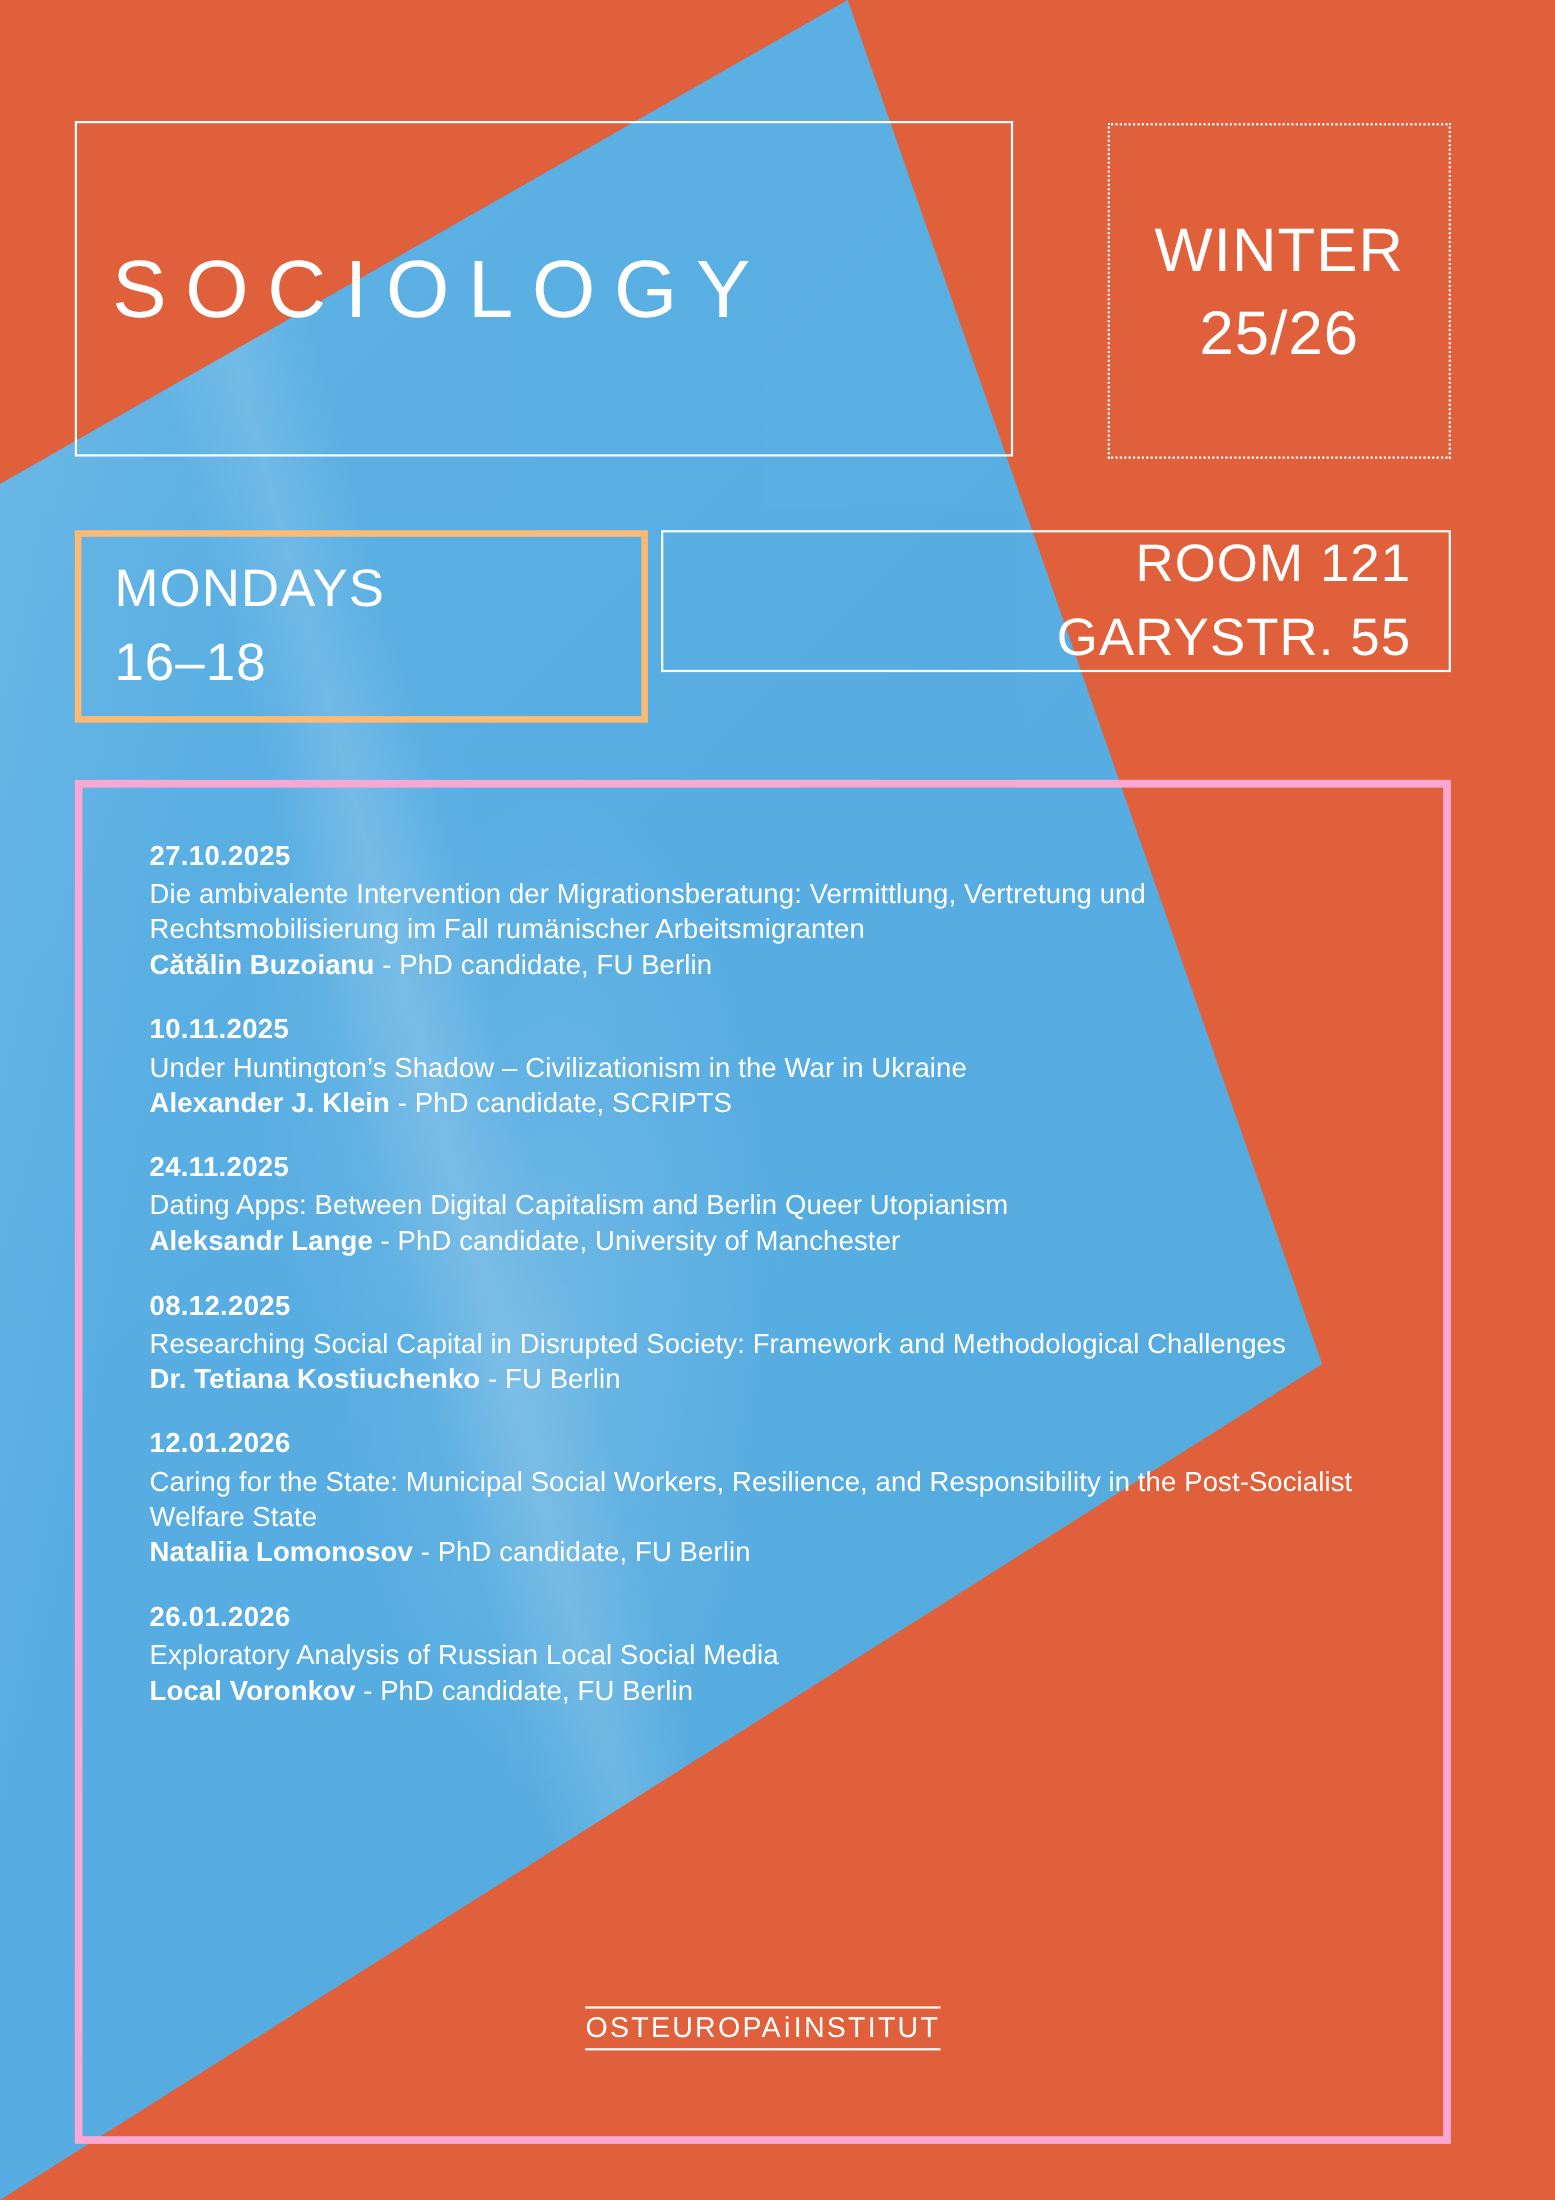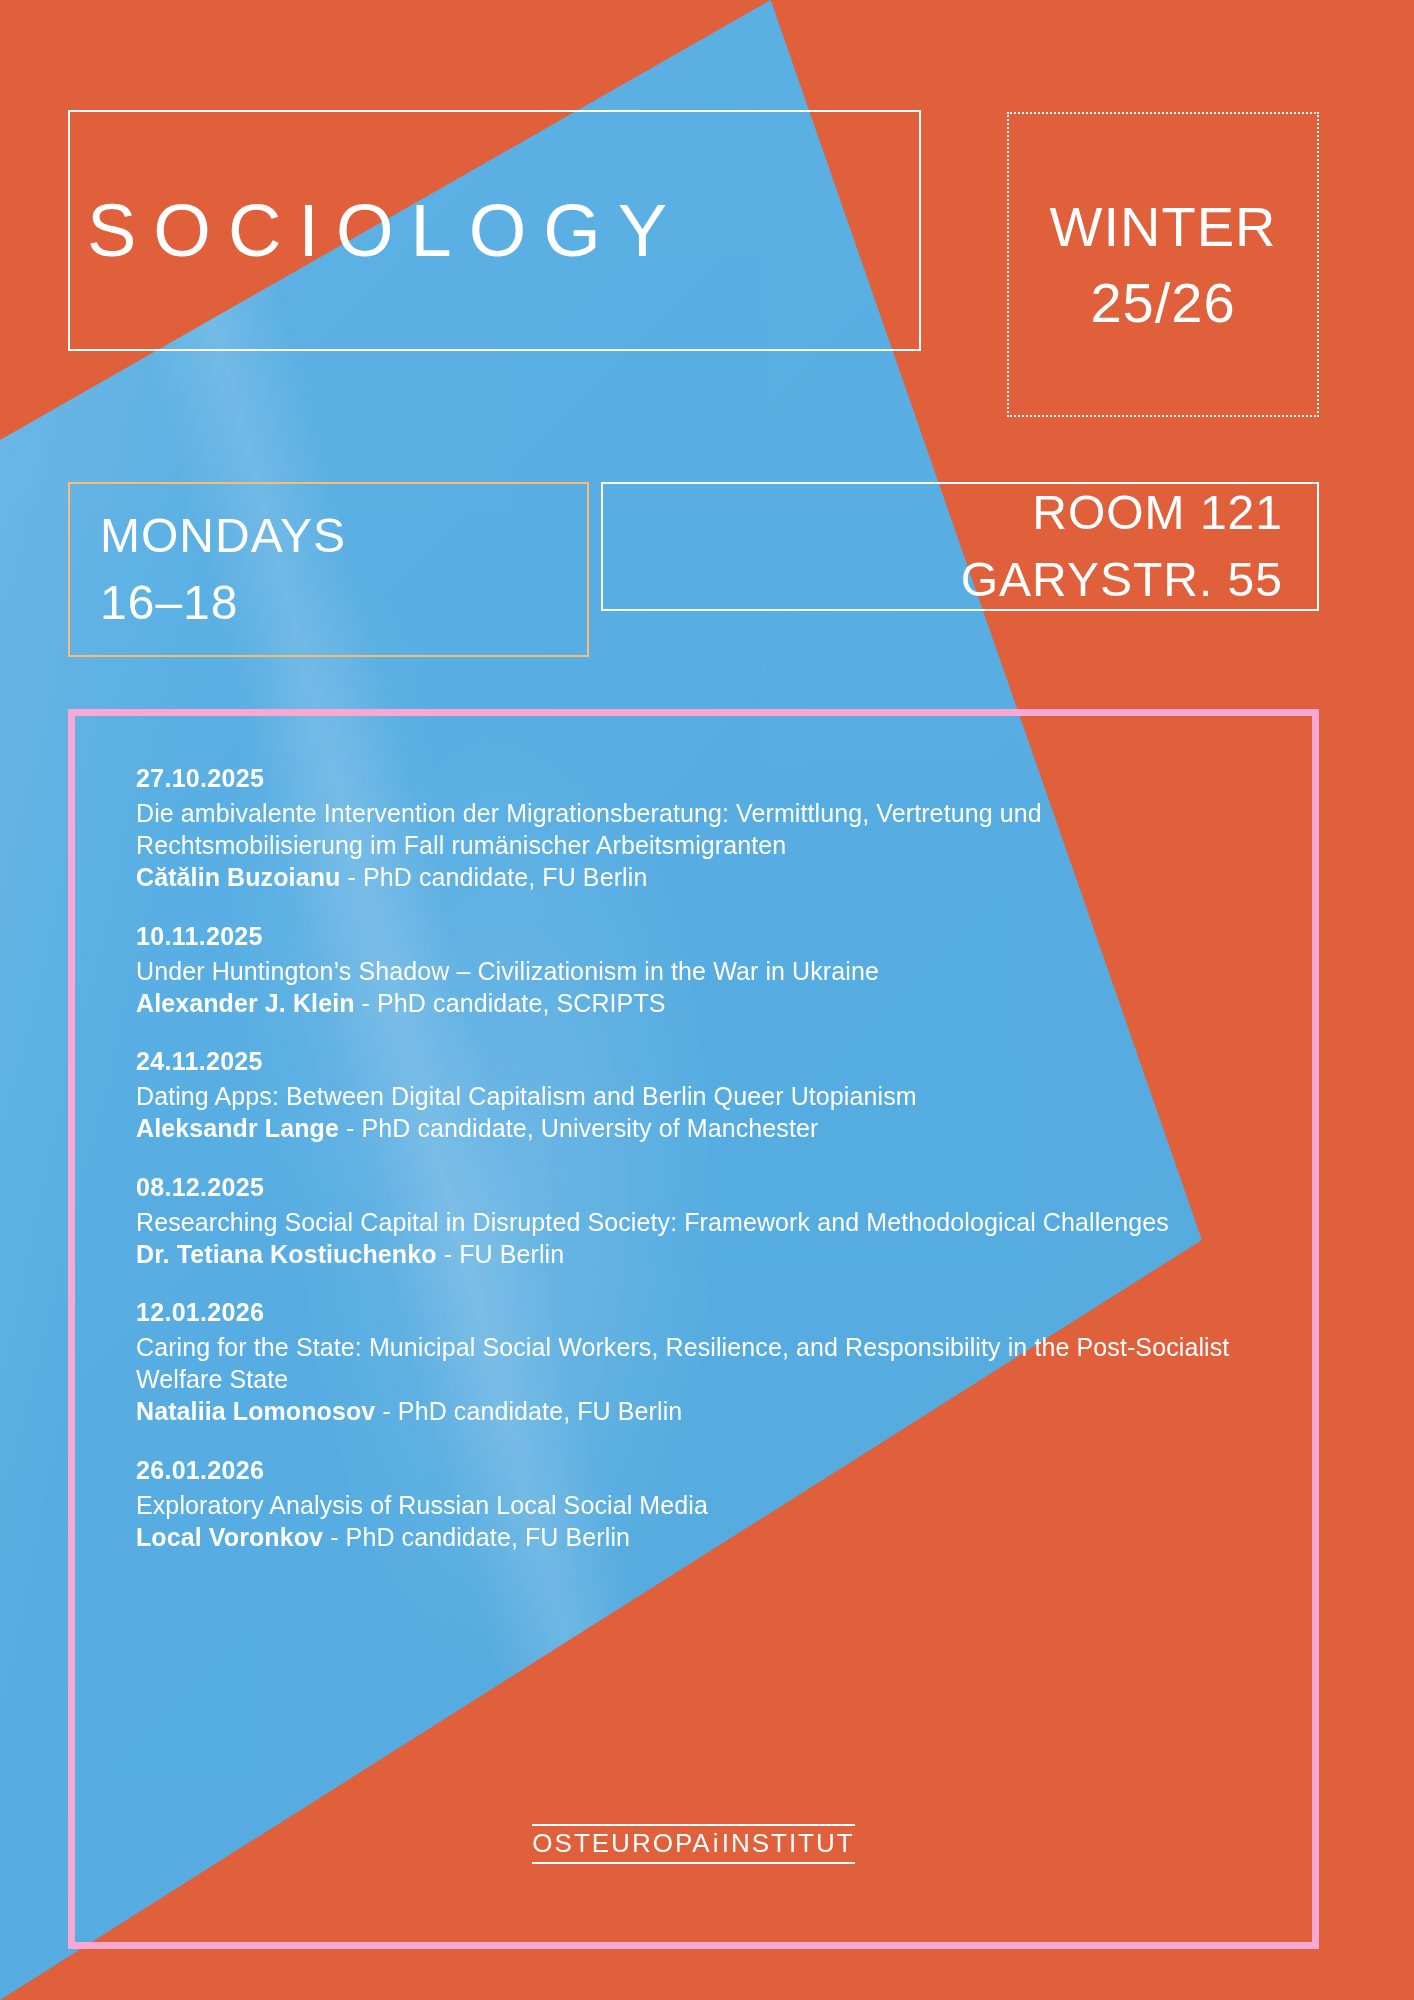--- a/index.html
+++ b/index.html
@@ -40,26 +40,26 @@
     position: absolute;
     inset: 0;
   }
 
   
   .title-box {
     position: absolute;
     left: 68px;
     top: 110px;
     width: 853px;
-    height: 241px;
+    height: 305px;
     border: 2px solid #ffffff;
     display: flex;
     flex-direction: column;
     justify-content: center;
-    padding-left: 17px;
+    padding-left: 32px;
   }
   .title-line {
     color: #ffffff;
     font-size: 74px;
     letter-spacing: 17px;
     line-height: 1.42;
     font-weight: 400;
     white-space: nowrap;
   }
 
@@ -84,21 +84,21 @@
     white-space: nowrap;
   }
 
   
   .mondays-box {
     position: absolute;
     left: 68px;
     top: 482px;
     width: 521px;
     height: 175px;
-    border: 2px solid #fdba74;
+    border: 6px solid #fdba74;
     display: flex;
     flex-direction: column;
     justify-content: center;
     padding-left: 30px;
   }
   .mondays-line {
     color: #ffffff;
     font-size: 48px;
     line-height: 1.38;
     letter-spacing: 1px;

